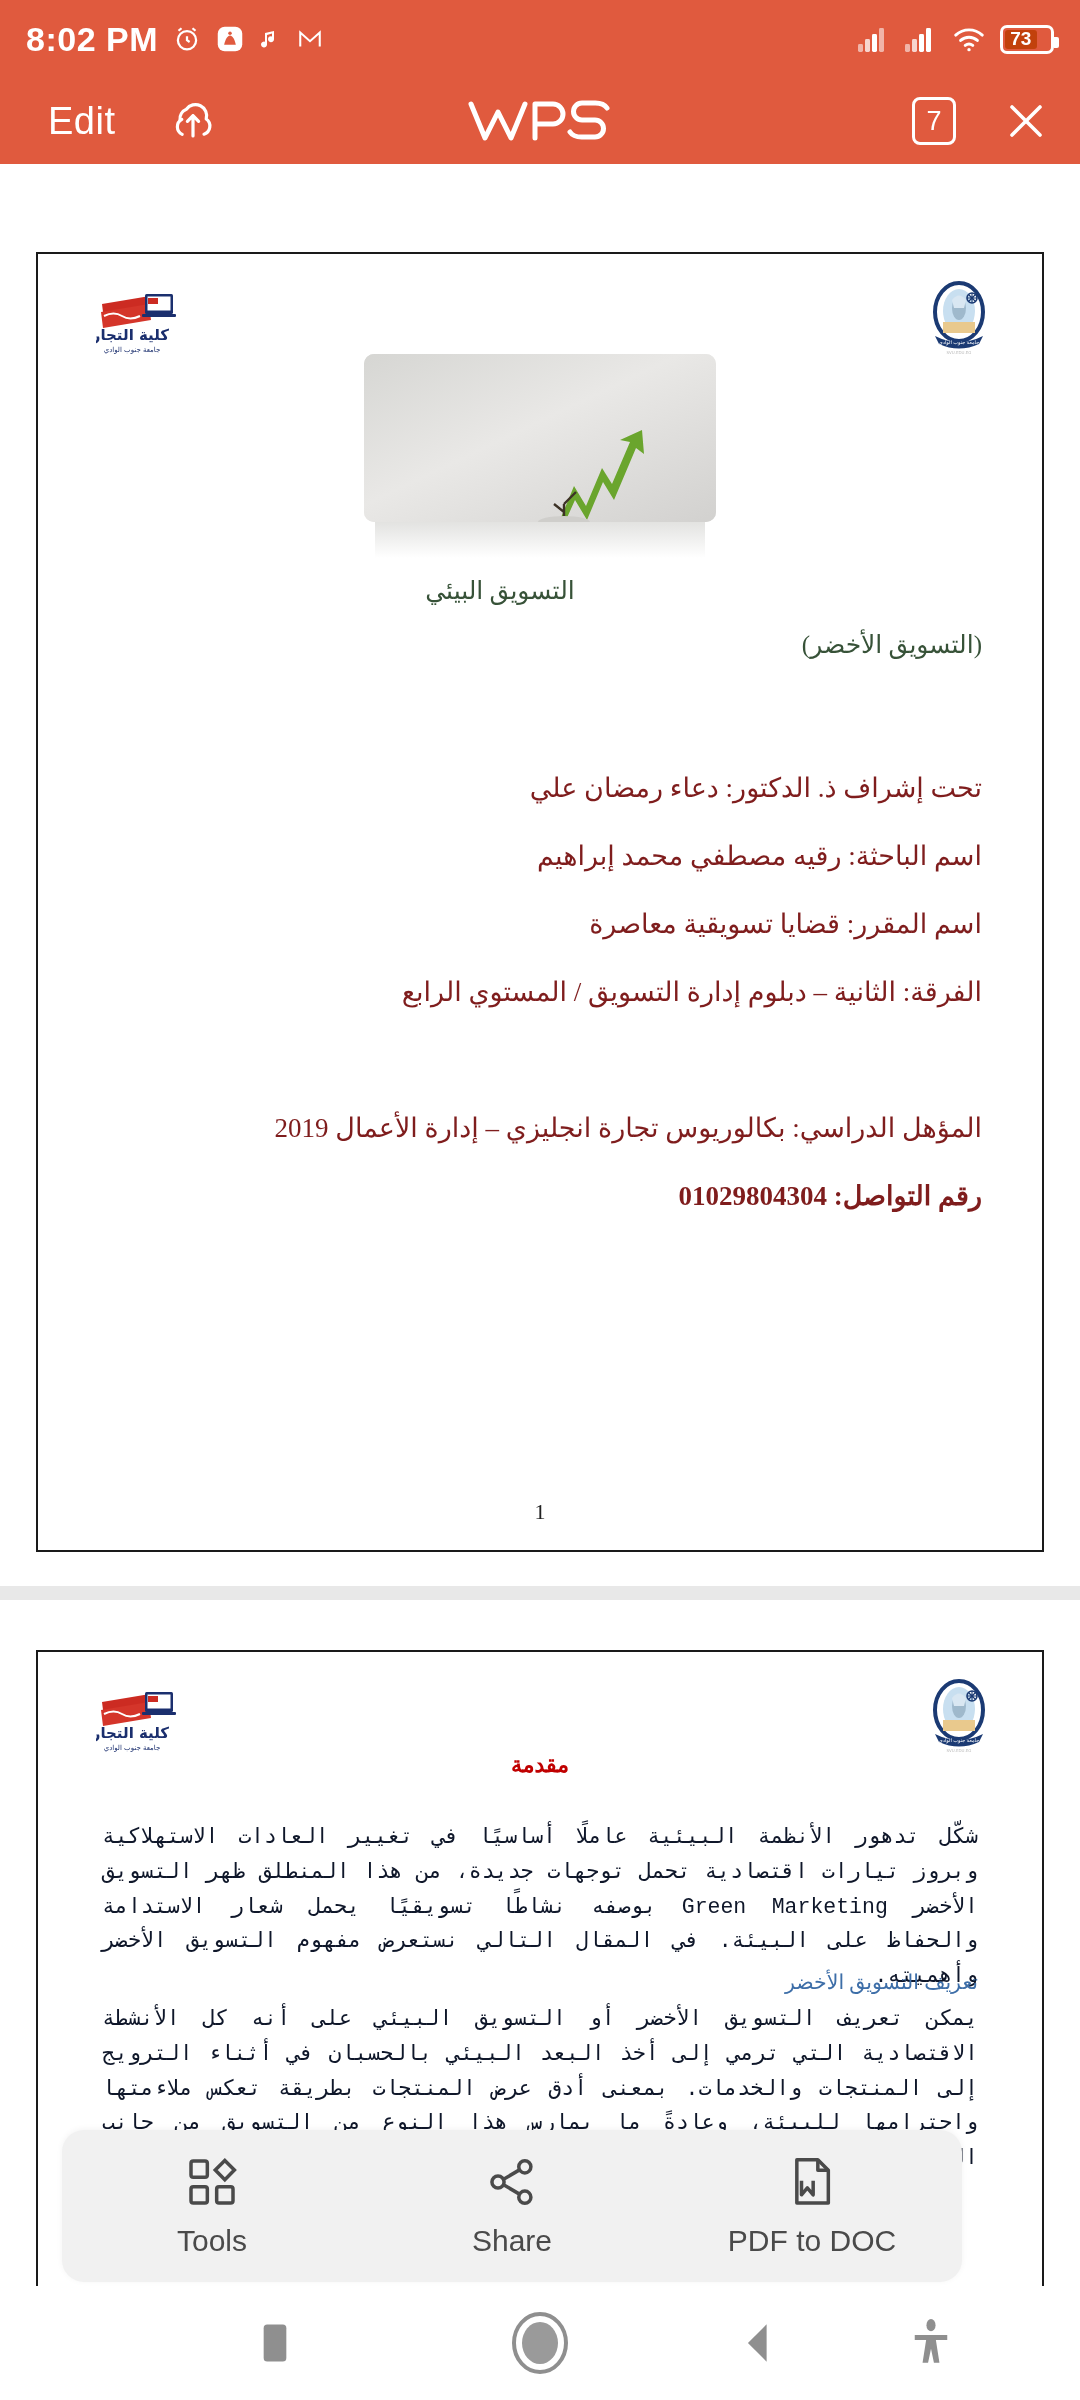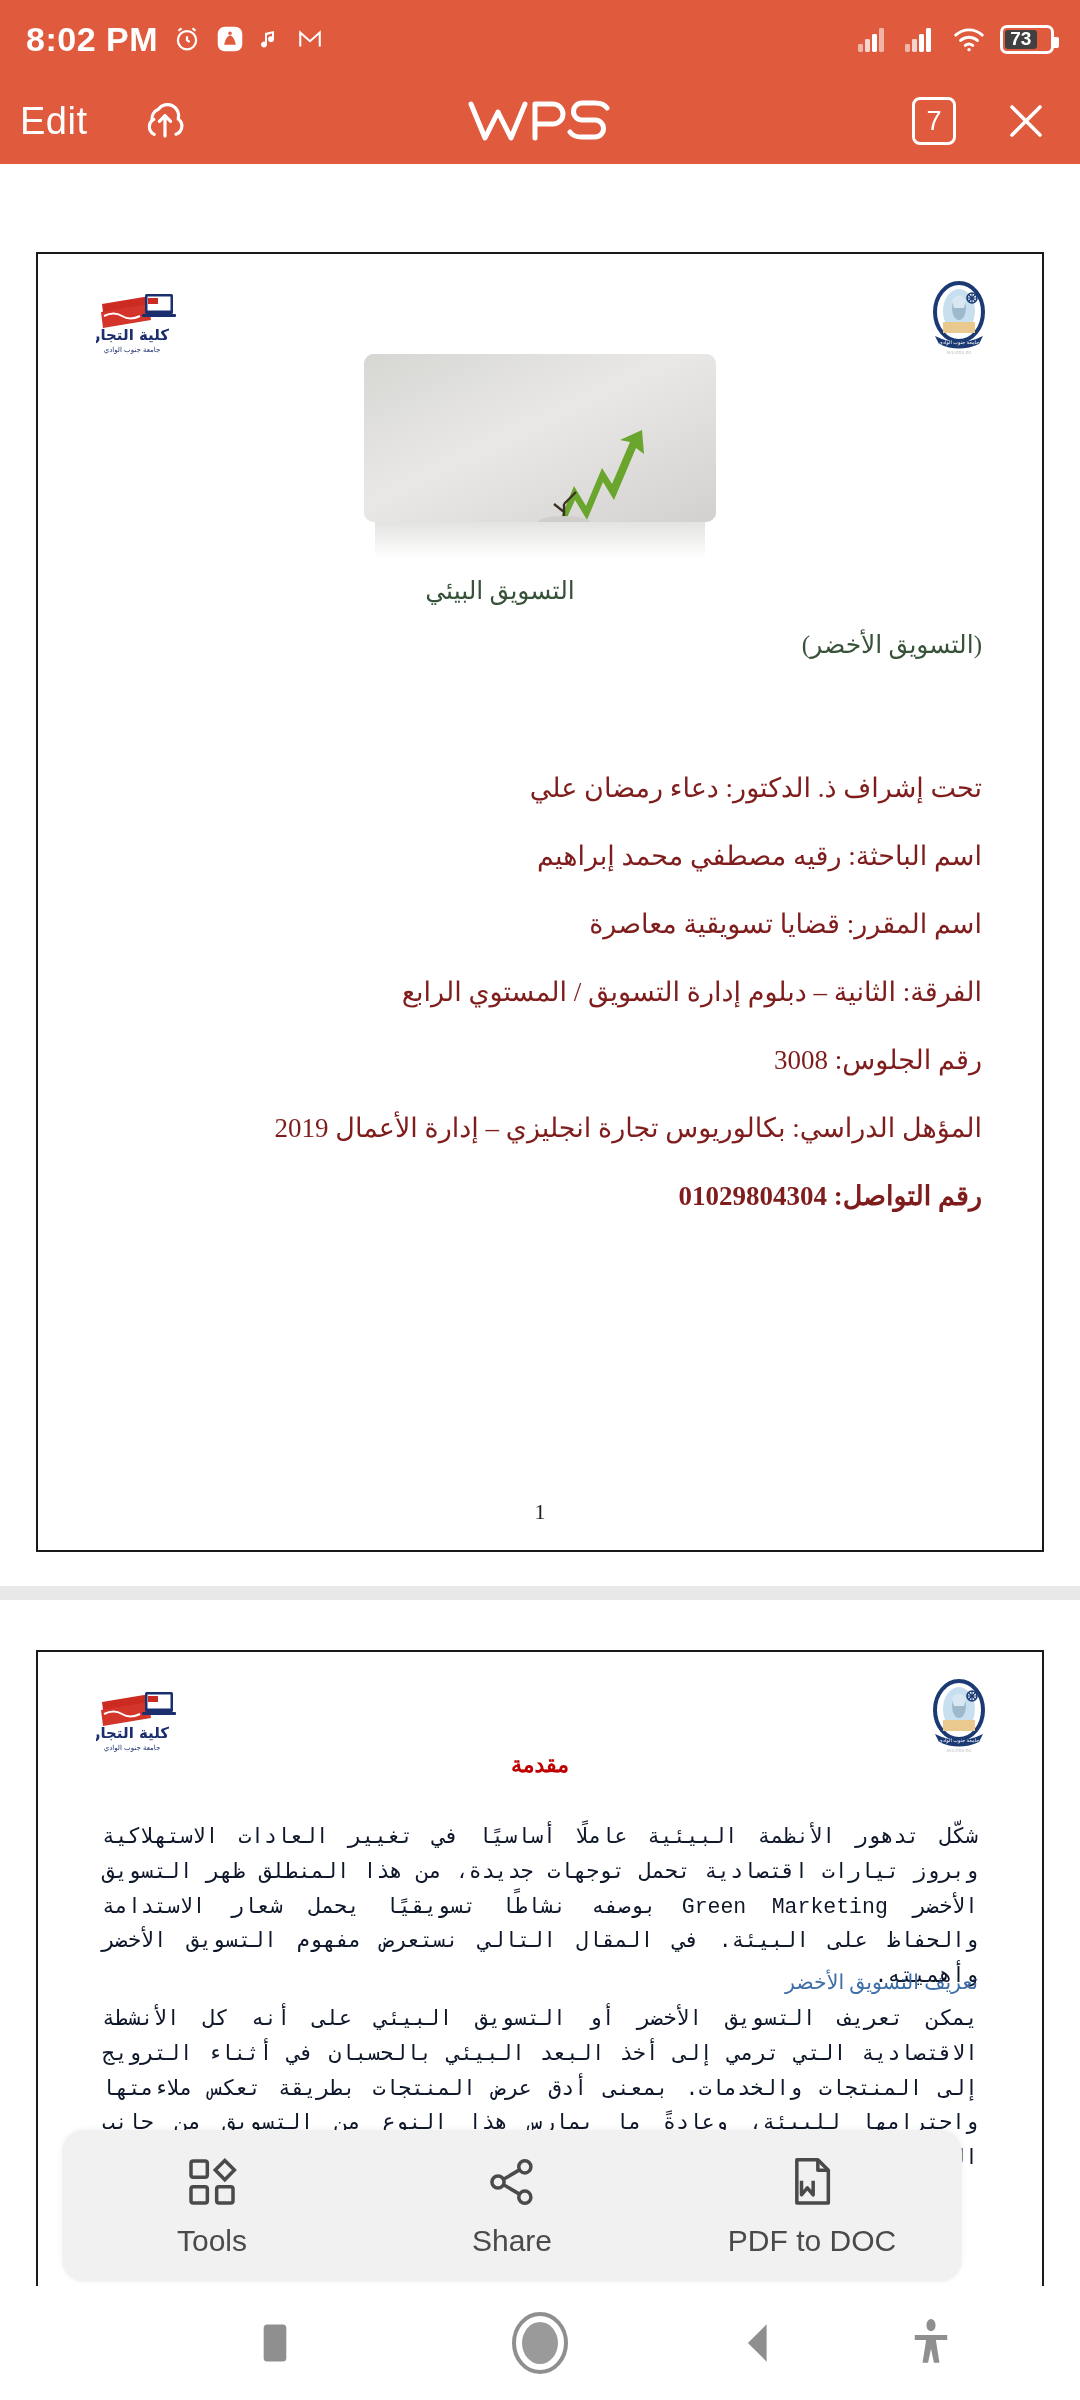--- a/index.html
+++ b/index.html
@@ -27,34 +27,34 @@
   .battery{
     width:54px; height:29px; border:3px solid #fff; border-radius:7px;
     position:relative; display:flex; align-items:center;
     padding:2px;
   }
   .battery:after{
     content:""; position:absolute; right:-8px; top:9px;
     width:5px; height:11px; background:#fff; border-radius:0 2px 2px 0;
   }
   .battery-fill{
-    background:#404040; height:100%; border-radius:3px;
+    background:#c2410c; height:100%; border-radius:3px;
     color:#fff; font-size:19px; font-weight:700;
     display:flex; align-items:center; justify-content:center;
     width:72%;
   }
 
   
   .app-bar{
     position:absolute; top:78px; left:0; width:1080px; height:86px;
     background:#e05a3e;
     display:flex; align-items:center;
   }
   .edit-btn{
-    color:#fff; font-size:38px; margin-left:20px; letter-spacing:.5px;
+    color:#fff; font-size:38px; margin-left:48px; letter-spacing:.5px;
   }
   .upload-btn{ margin-left:54px; }
   .wps-logo{
     position:absolute; left:50%; transform:translateX(-50%);
     display:flex; align-items:center;
   }
   .bar-right{
     position:absolute; right:30px; display:flex; align-items:center; gap:46px;
   }
   .tab-count{
@@ -312,21 +312,20 @@
     </div>
     <div class="cover-shadow"></div>
 
     <div class="cover-title cover-title-1">التسويق البيئي</div>
     <div class="cover-title cover-title-2">(التسويق الأخضر)</div>
 
     <div class="meta-line" style="top:518px;">تحت إشراف ذ. الدكتور: دعاء رمضان علي</div>
     <div class="meta-line" style="top:586px;">اسم الباحثة: رقيه مصطفي محمد إبراهيم</div>
     <div class="meta-line" style="top:654px;">اسم المقرر: قضايا تسويقية معاصرة</div>
     <div class="meta-line" style="top:722px;">الفرقة: الثانية – دبلوم إدارة التسويق / المستوي الرابع</div>
-    <div class="meta-line" style="top:790px;">رقم الجلوس: 3008</div>
     <div class="meta-line" style="top:858px;">المؤهل الدراسي: بكالوريوس تجارة انجليزي – إدارة الأعمال 2019</div>
     <div class="meta-line" style="top:926px;font-weight:bold;">رقم التواصل: 01029804304</div>
 
     <div class="page-num">1</div>
   </div>
 
   <div class="page-gap"></div>
 
   <div class="page page-2">
 

